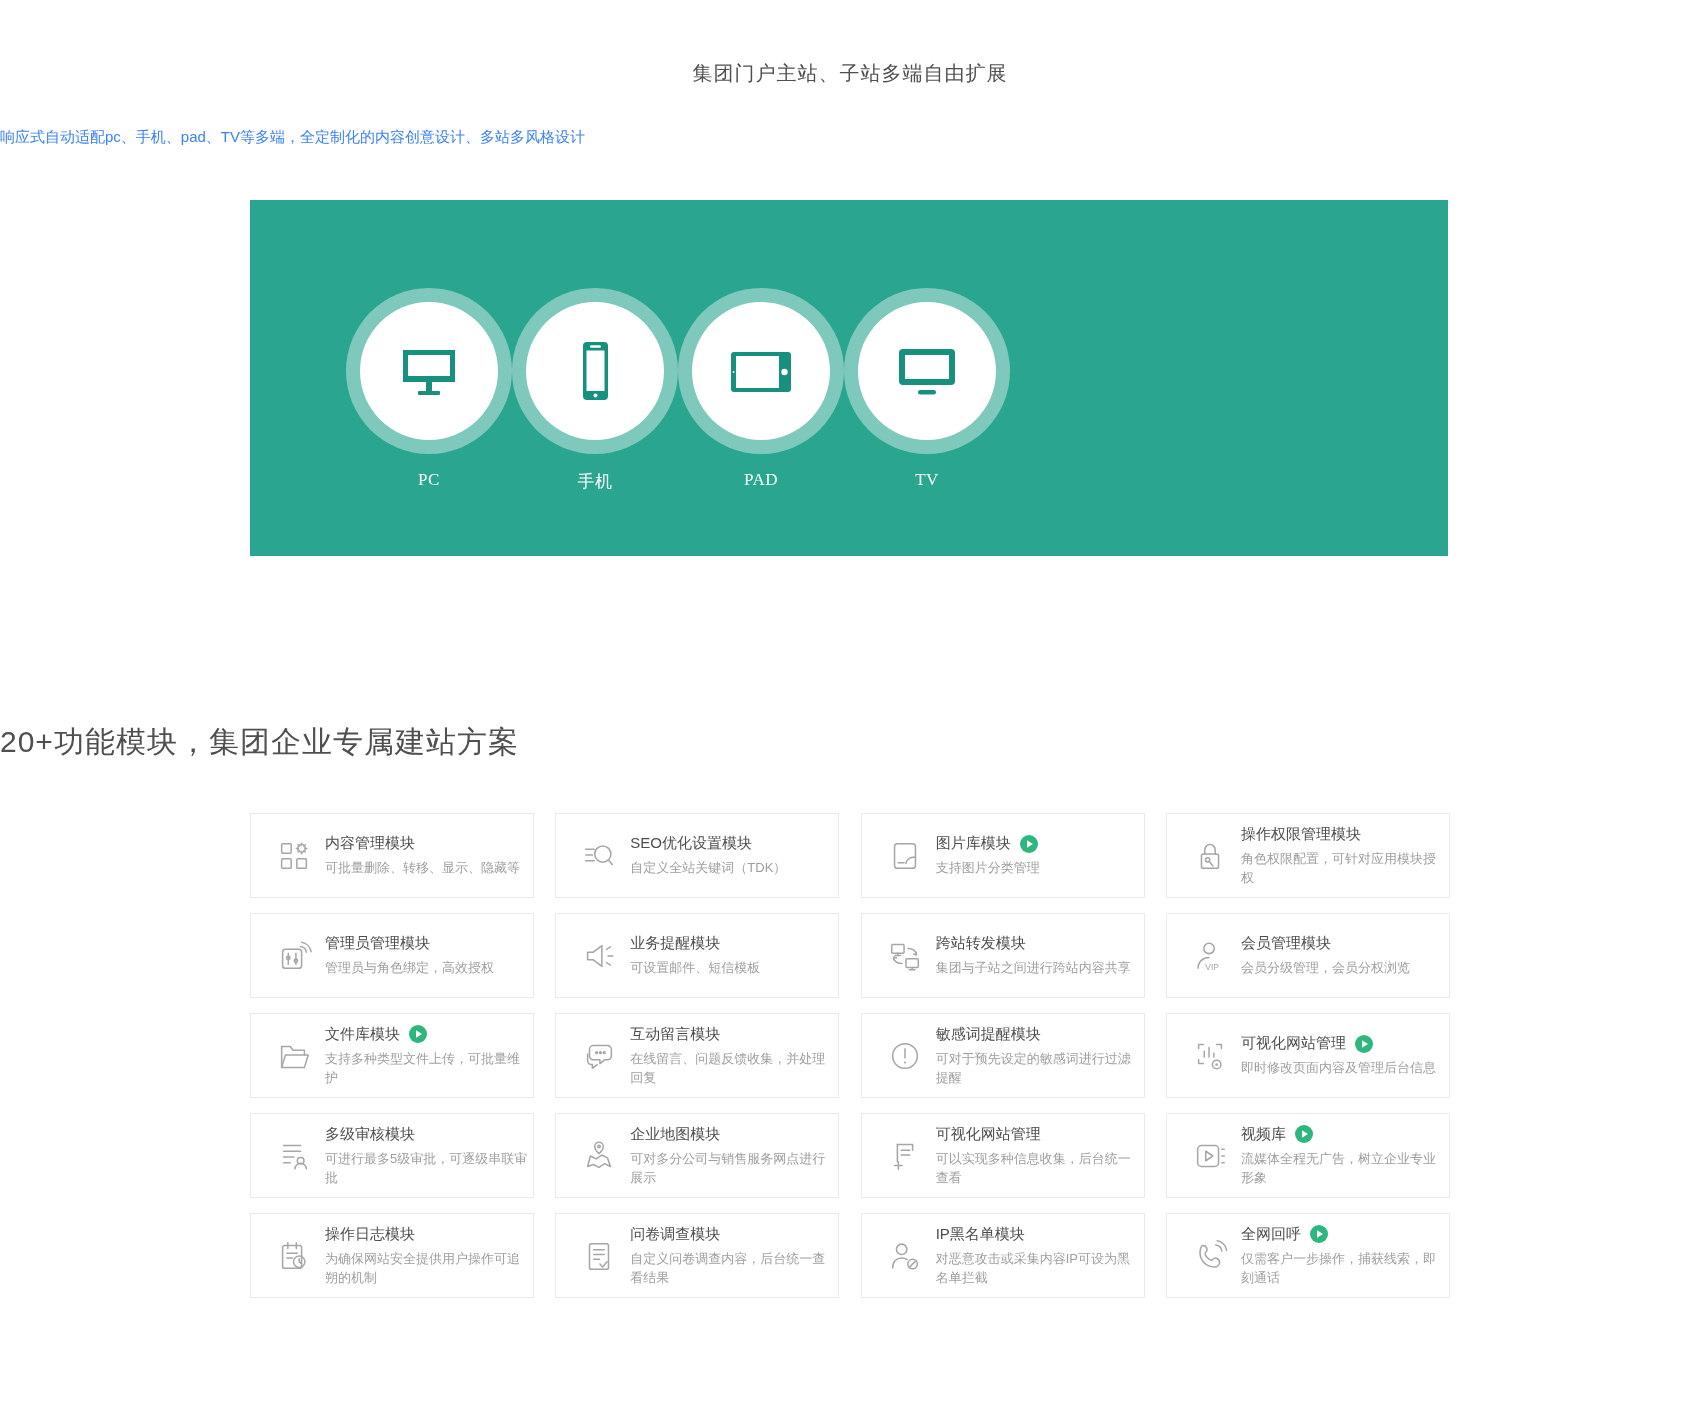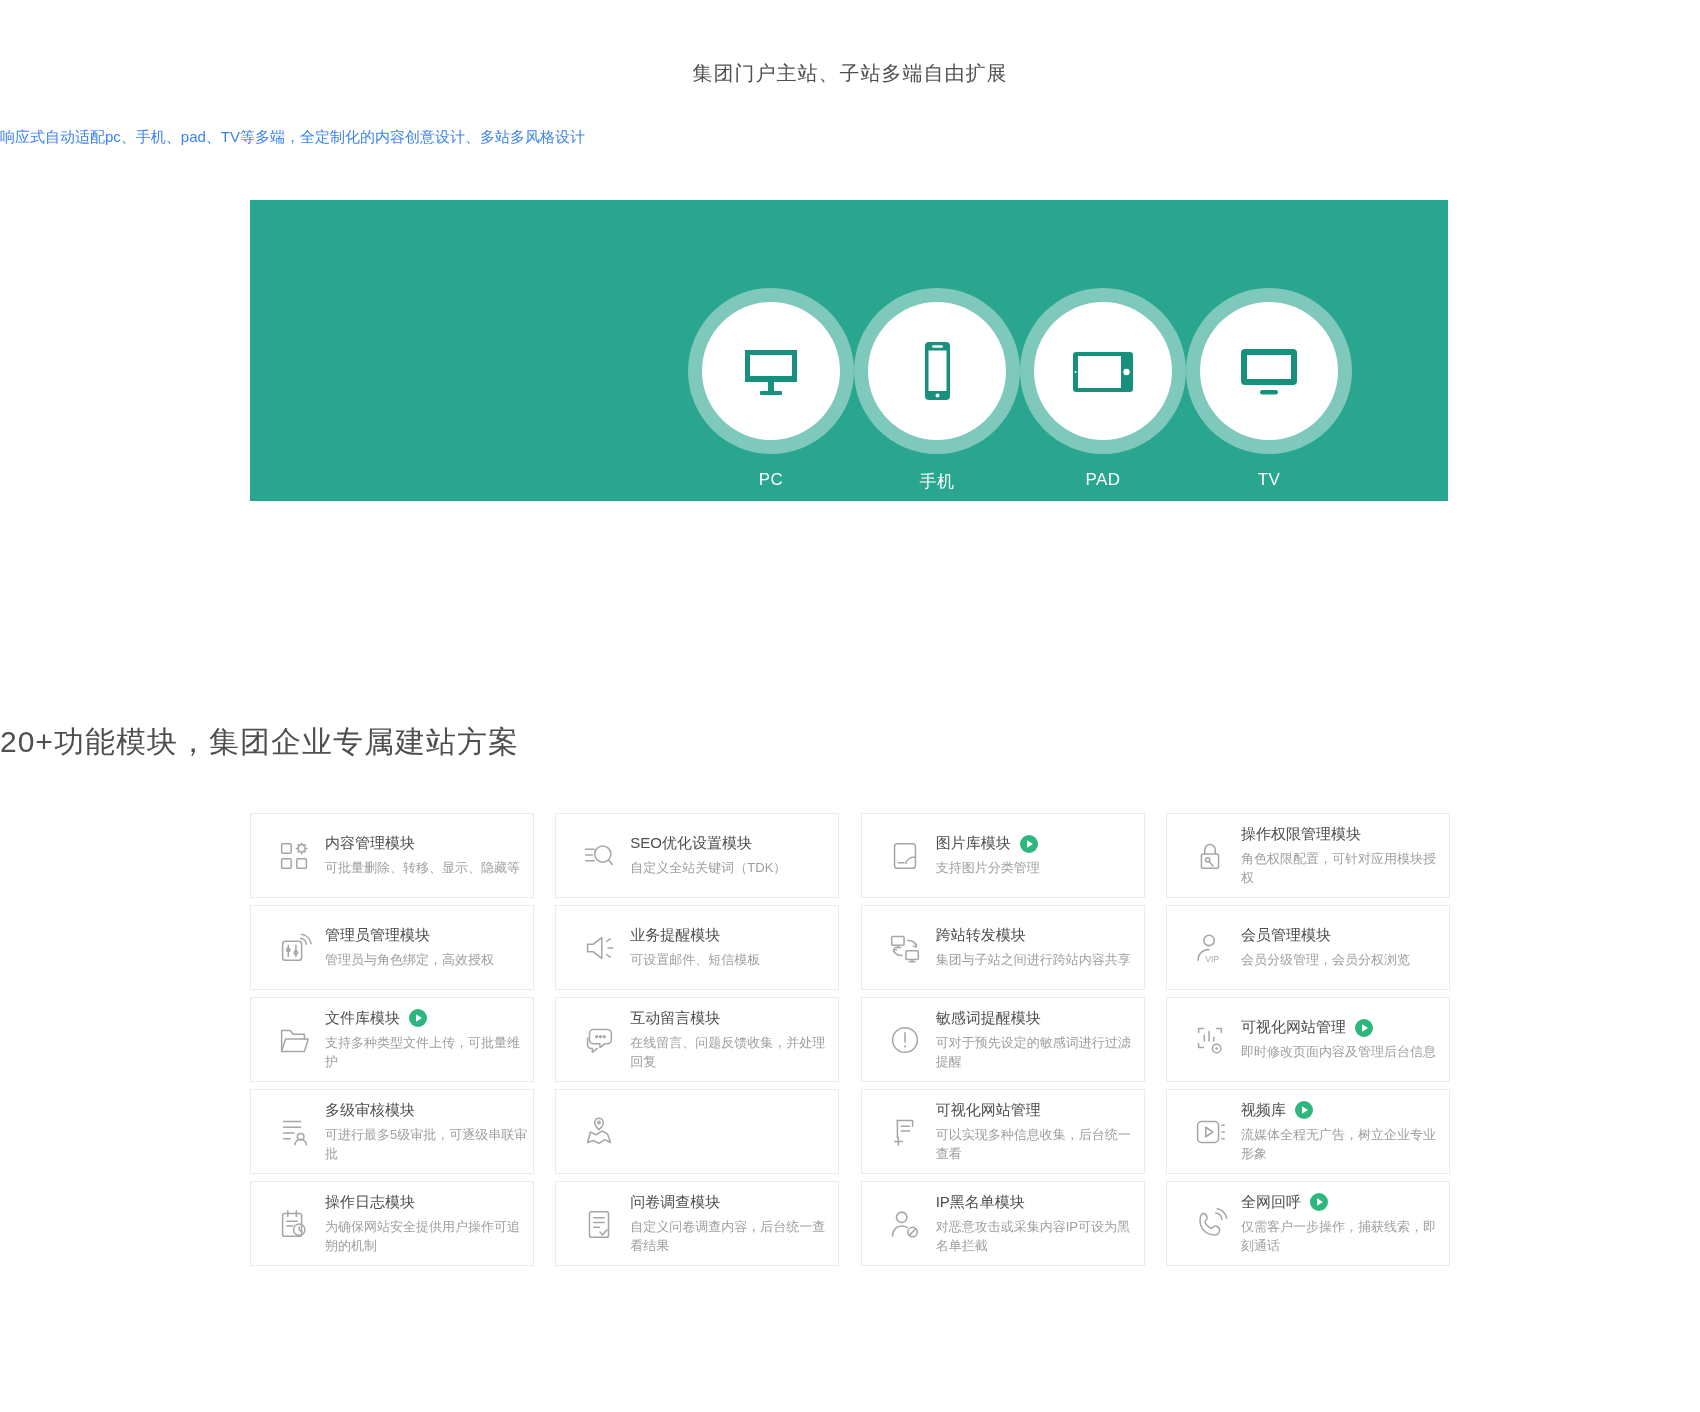--- a/index.html
+++ b/index.html
@@ -23,24 +23,25 @@
     position:absolute;top:60px;left:0;width:100%;
     text-align:center;font-size:20px;font-weight:500;color:var(--title-gray);
     letter-spacing:1px;
   }
   .hero-sub{
     position:absolute;top:128px;left:0;width:100%;
     text-align:left;font-size:15px;color:#3b82f6;
   }
   .banner{
     position:absolute;top:200px;left:250px;
-    width:1198px;height:301px;
+    width:1198px;height:356px;
     background:var(--banner-teal);
-    display:flex;justify-content:flex-end;
+    display:flex;justify-content:flex-start;
     padding:88px 96px 0 96px;
+    font-family:Liberation Serif, serif;
   }
   .device{width:166px;display:flex;flex-direction:column;align-items:center;}
   .circle-outer{
     width:166px;height:166px;border-radius:50%;
     background:rgba(255,255,255,0.40);
     display:flex;align-items:center;justify-content:center;
   }
   .circle-inner{
     width:138px;height:138px;border-radius:50%;background:#fff;
     display:flex;align-items:center;justify-content:center;
@@ -49,21 +50,21 @@
   .device-label{margin-top:16px;font-size:17px;color:#fff;letter-spacing:.5px;}
 
   .modules-title{
     position:absolute;top:722px;left:0;width:100%;
     text-align:left;font-size:30px;font-weight:500;color:var(--title-gray);
     letter-spacing:1px;
   }
   .grid{
     position:absolute;top:813px;left:250px;width:1200px;
     display:grid;grid-template-columns:repeat(4,284px);
-    grid-auto-rows:85px;gap:7px;justify-content:space-between;
+    grid-auto-rows:85px;gap:15px;justify-content:space-between;
   }
   .card{
     border:1px solid var(--card-border);
     background:#fff;
     display:flex;align-items:center;
     padding:0 2px 0 24px;
   }
   .card-icon{flex:none;width:38px;height:38px;margin-right:12px;color:var(--icon-gray);}
   .card-icon svg{display:block;width:38px;height:38px;}
   .card-text{min-width:0;flex:1;}
@@ -379,20 +380,26 @@
   </div>
 
   <div class="card">
     <span class="card-icon">
       <svg viewBox="0 0 40 40" class="gi">
           <path d="M8 31l3-11 6 3 6-4 6 3 3 9-6-3-6 4-6-3-6 2z"></path>
           <path d="M20 5.5a4.5 4.5 0 0 1 4.5 4.5c0 3.5-4.5 7.5-4.5 7.5S15.5 13.5 15.5 10A4.5 4.5 0 0 1 20 5.5z"></path>
           <circle cx="20" cy="10" r="1.3"></circle>
         </svg>
     </span>
+    <div class="card-text">
+      <div class="card-title-row">
+          <span class="card-title">企业地图模块</span>
+        </div>
+      <div class="card-desc">可对多分公司与销售服务网点进行展示</div>
+    </div>
   </div>
 
   <div class="card">
     <span class="card-icon">
       <svg viewBox="0 0 40 40" class="gi">
           <path d="M12 8h16v6"></path>
           <path d="M12 8v18"></path>
           <path d="M16 14h9M16 19h9"></path>
           <path d="M13 26v8M9 30h8"></path>
         </svg>

